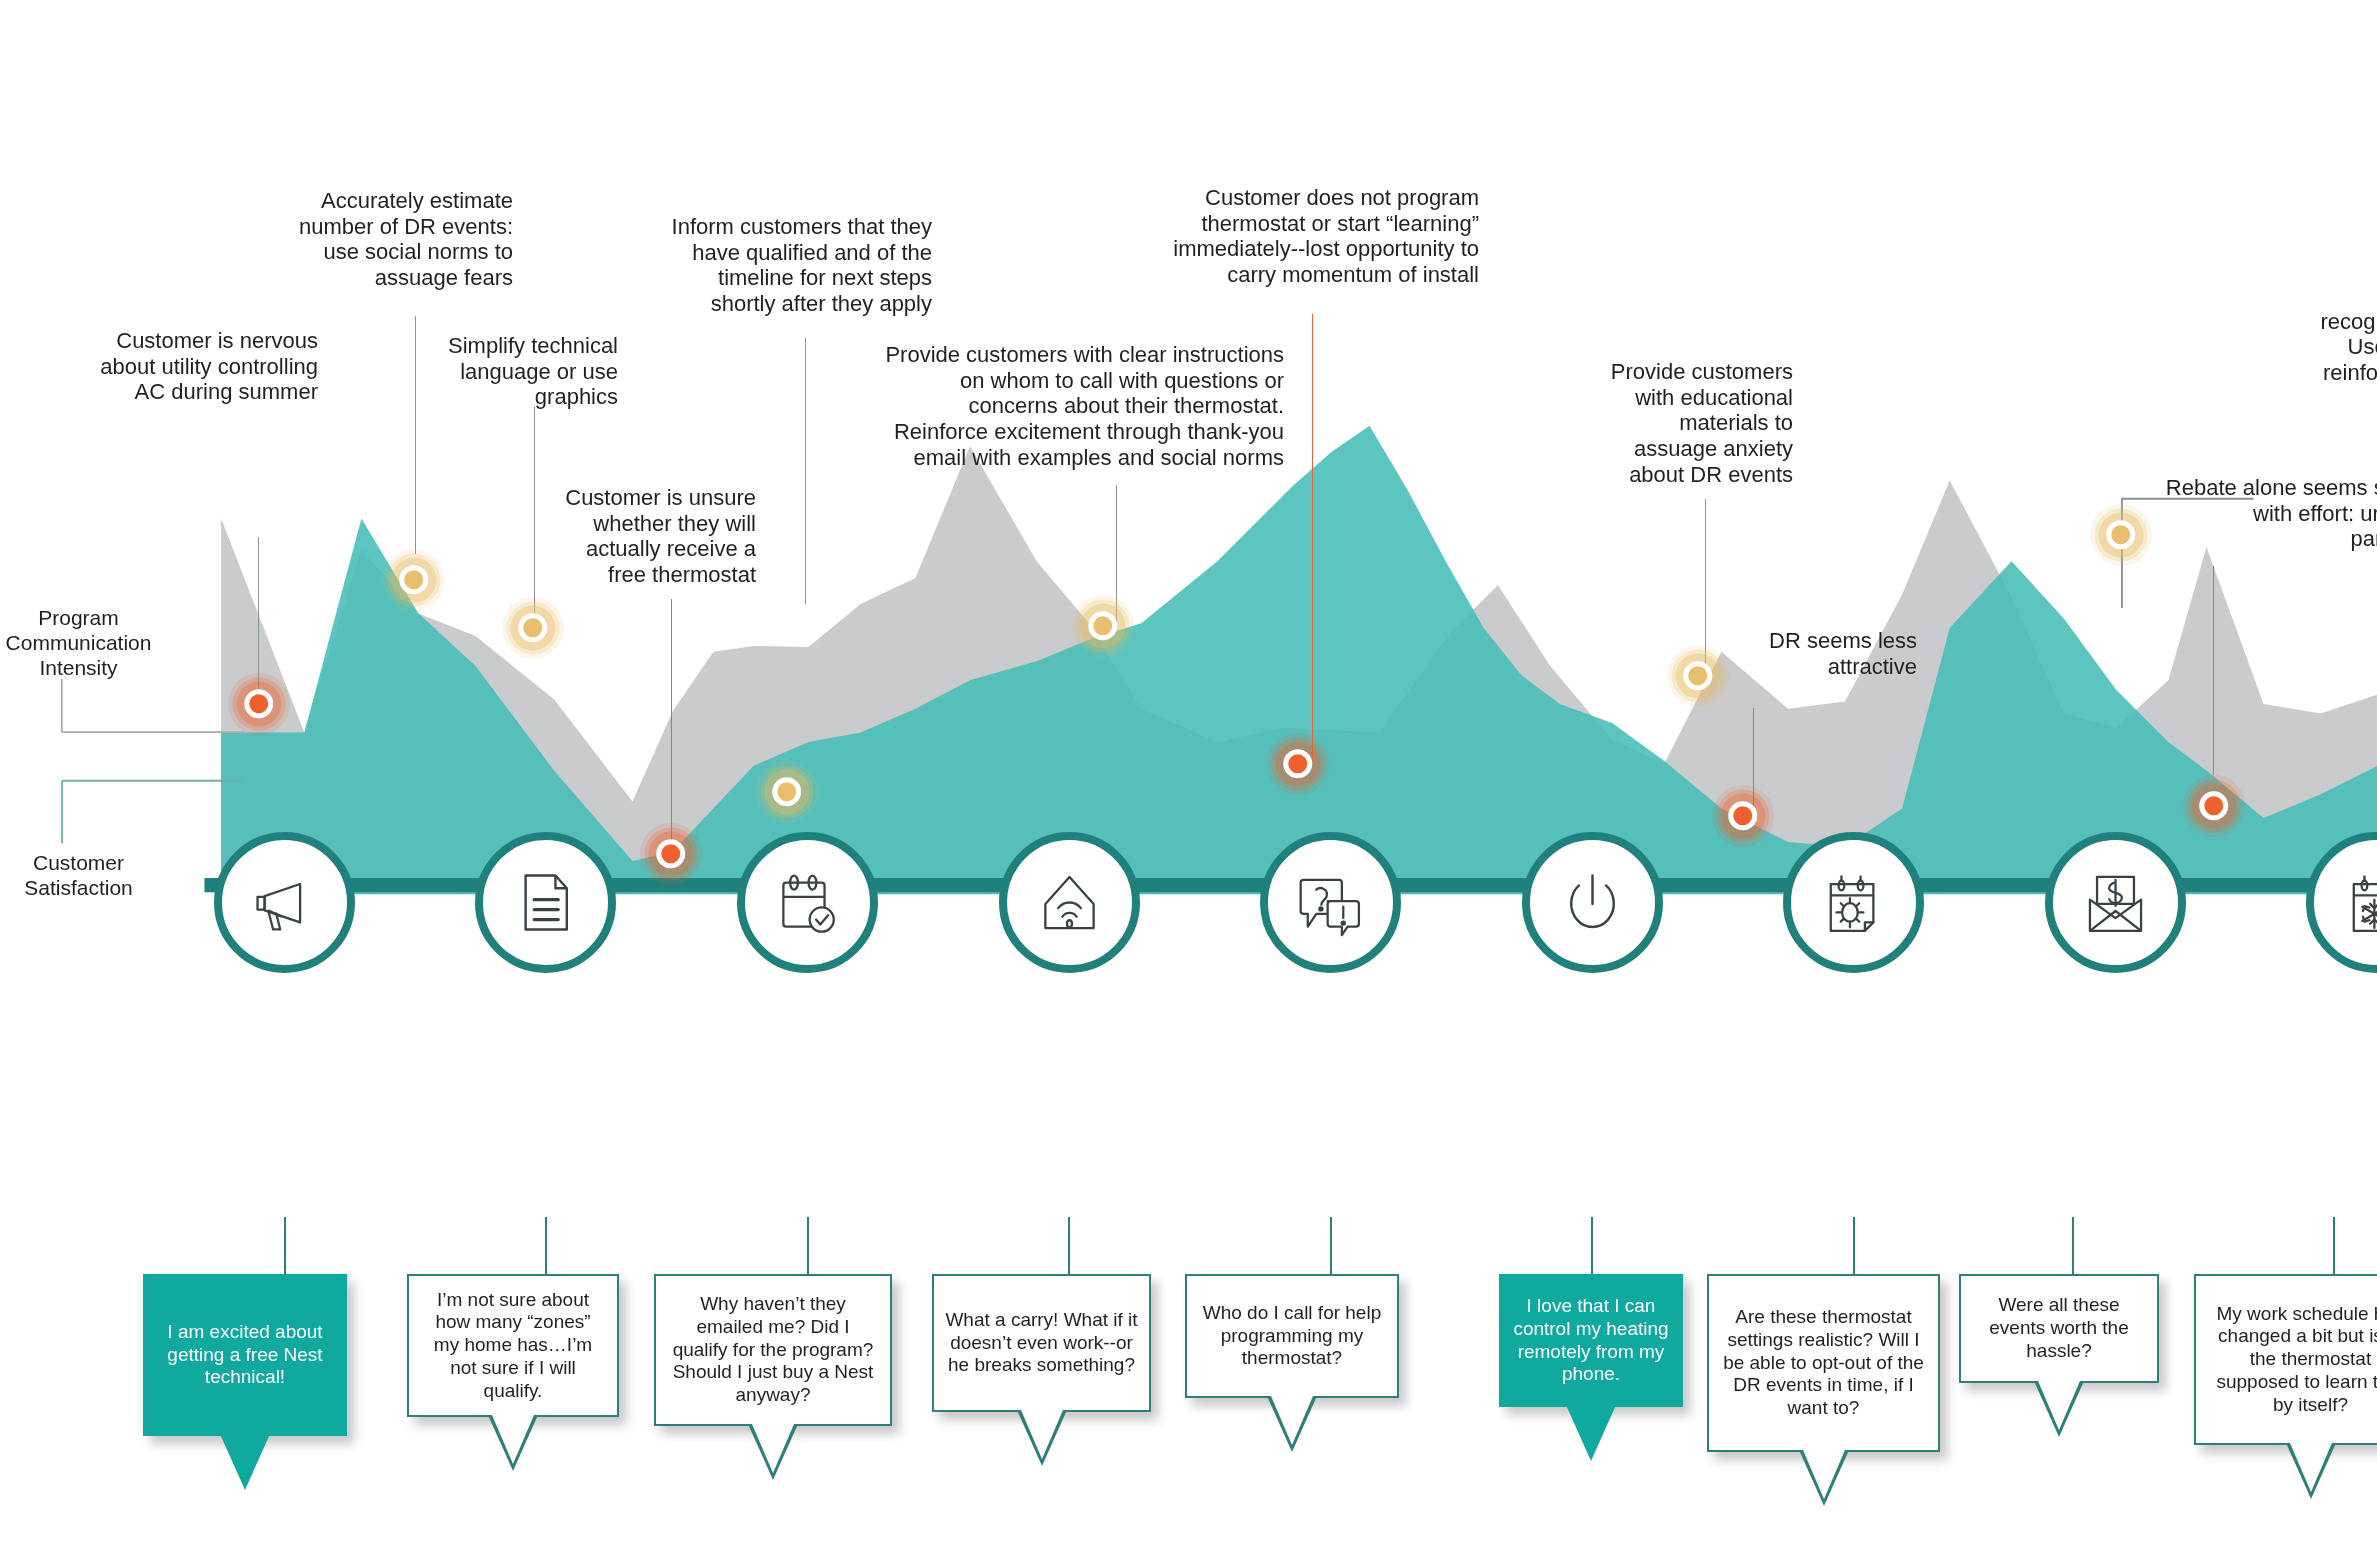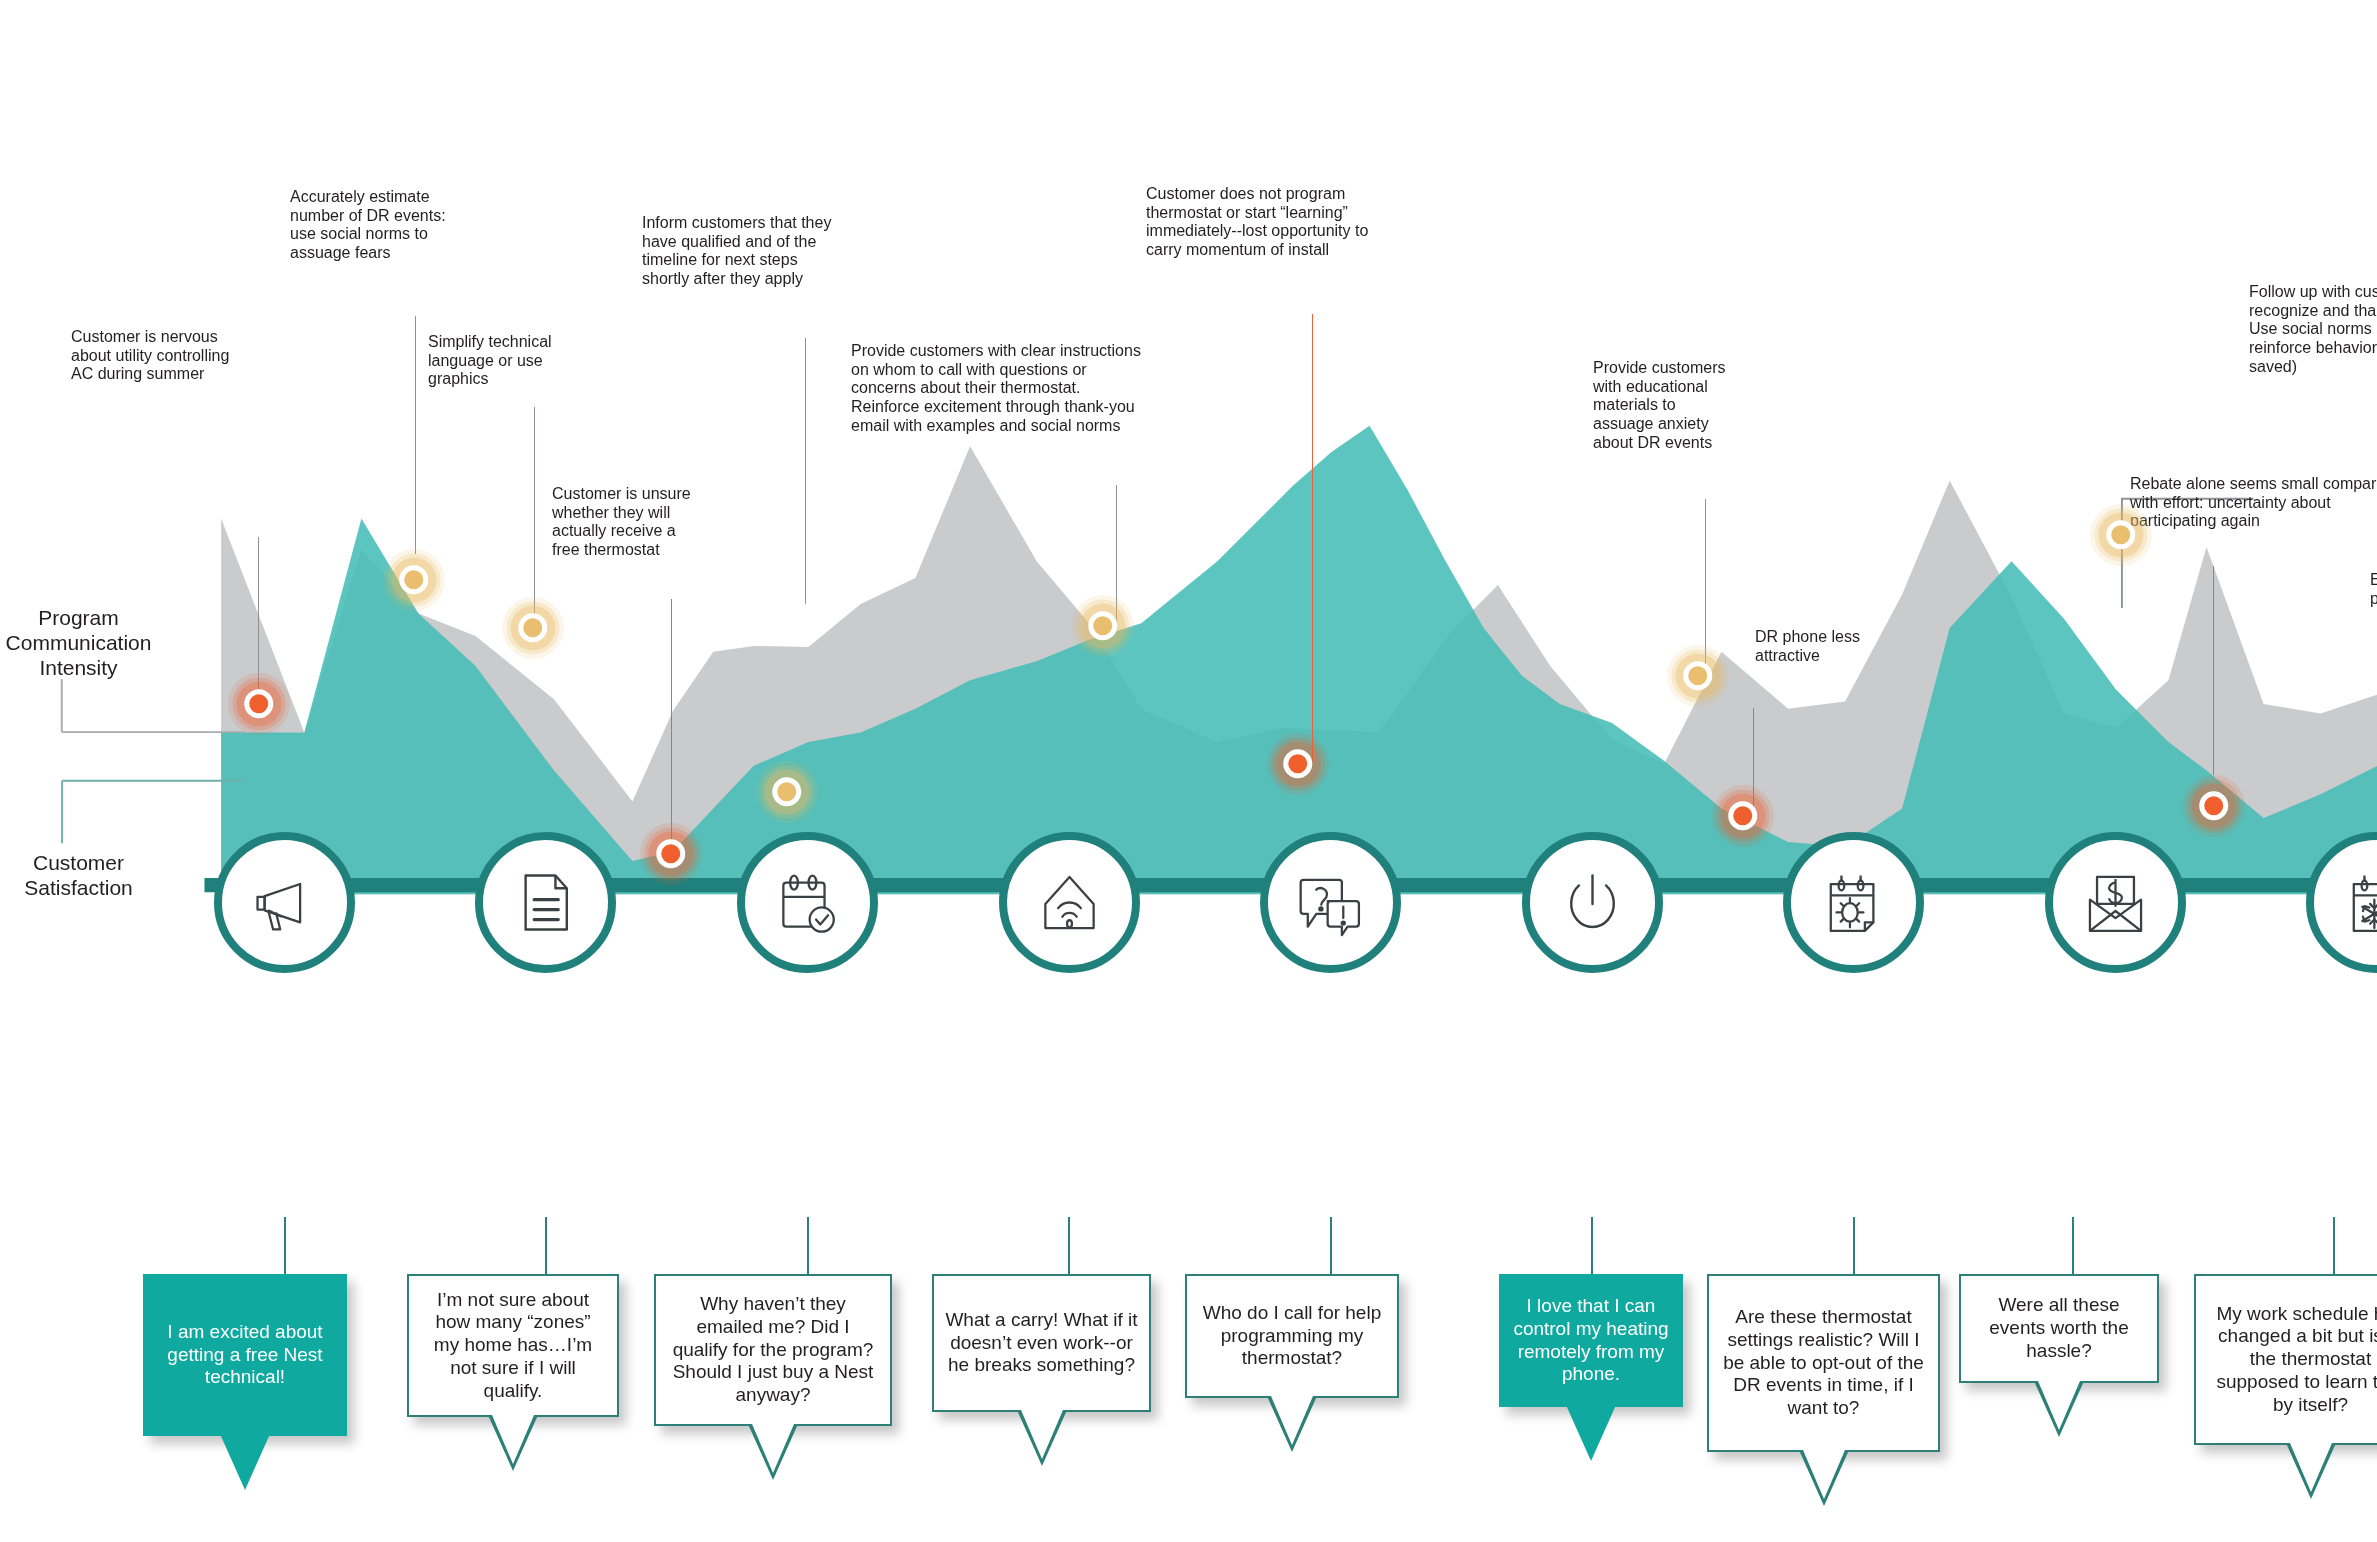--- a/index.html
+++ b/index.html
@@ -21,21 +21,21 @@
   .opp   .g3 { width:62px;height:62px; background:rgba(232,186,96,.13); }
   .opp   .g2 { width:53px;height:53px; background:rgba(232,186,96,.22); }
   .opp   .g1 { width:45px; height:45px;  background:rgba(232,186,96,.34); }
   .opp   .dot-core { background:#E9BE6E; }
 
   
   .axis-label { position:absolute; text-align:center; font-size:21px; line-height:1.18; color:#231f20; white-space:pre-line; }
   .axis-leader { position:absolute; }
 
   
-  .anno { position:absolute; text-align:left; font-size:16px; line-height:1.17; color:#231f20; white-space:pre-line; }
+  .anno { position:absolute; text-align:right; font-size:22px; line-height:1.17; color:#231f20; white-space:pre-line; }
   .leader { position:absolute; width:1.4px; background:#8d9295; }
   .leader.orange { background:#E8633A; }
 
   
   .marker { position:absolute; width:71px; height:71px; }
 
   
   .stage-node { position:absolute; width:141px; height:141px; border-radius:50%;
                 background:#ffffff; border:8px solid #20807C; display:flex;
                 align-items:center; justify-content:center; z-index:30; }
@@ -127,21 +127,21 @@
 carry momentum of install</div>
   <div class="leader orange" style="left:1312px;top:314px;height:447px;"></div>
 
   <div class="anno" style="left:1593px;top:359px;width:200px;">Provide customers
 with educational
 materials to
 assuage anxiety
 about DR events</div>
   <div class="leader" style="left:1705px;top:499px;height:171px;"></div>
 
-  <div class="anno" style="left:1755px;top:628px;width:162px;">DR phone less
+  <div class="anno" style="left:1755px;top:628px;width:162px;">DR seems less
 attractive</div>
   <div class="leader orange" style="left:1753px;top:708px;height:100px;"></div>
 
   <div class="anno" style="left:2249px;top:283px;width:414px;">Follow up with customers to
 recognize and than thank behavior.
 Use social norms and framing to
 reinforce behavior (ex: total energy
 saved)</div>
   <svg class="axis-leader" style="left:2118px;top:495px;" width="138" height="114" viewBox="0 0 290 240">
     <path d="M8,238 L8,8 L285,8" stroke="#8d9295" stroke-width="4" fill="none"></path>

